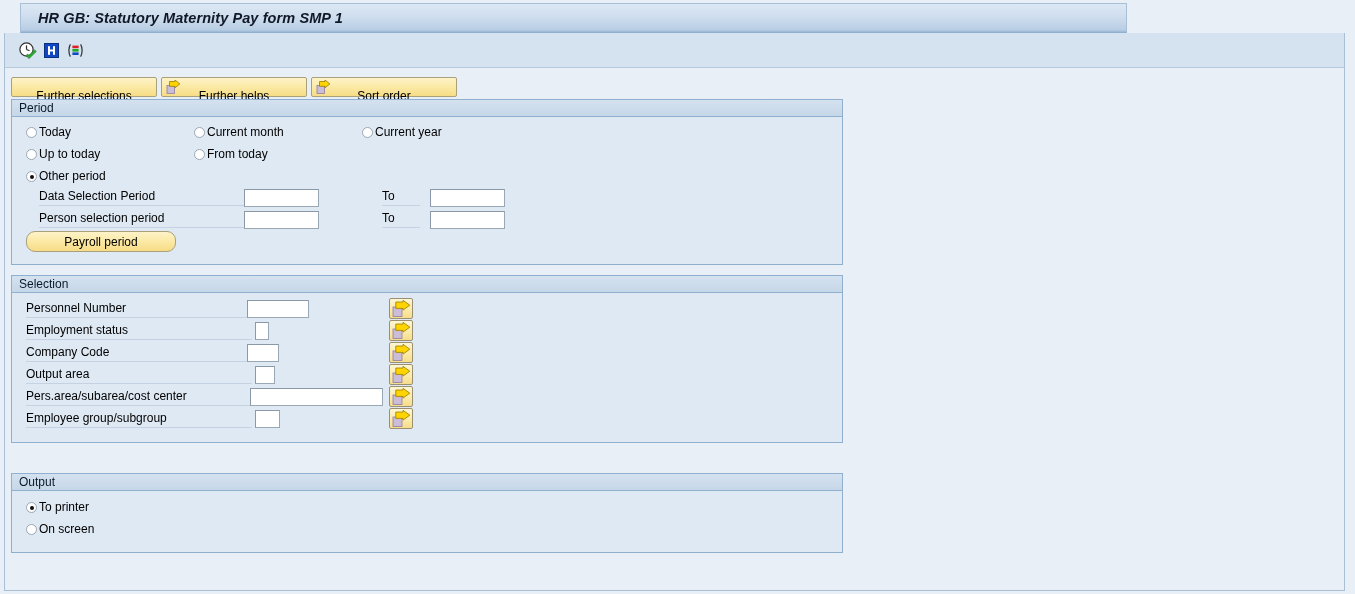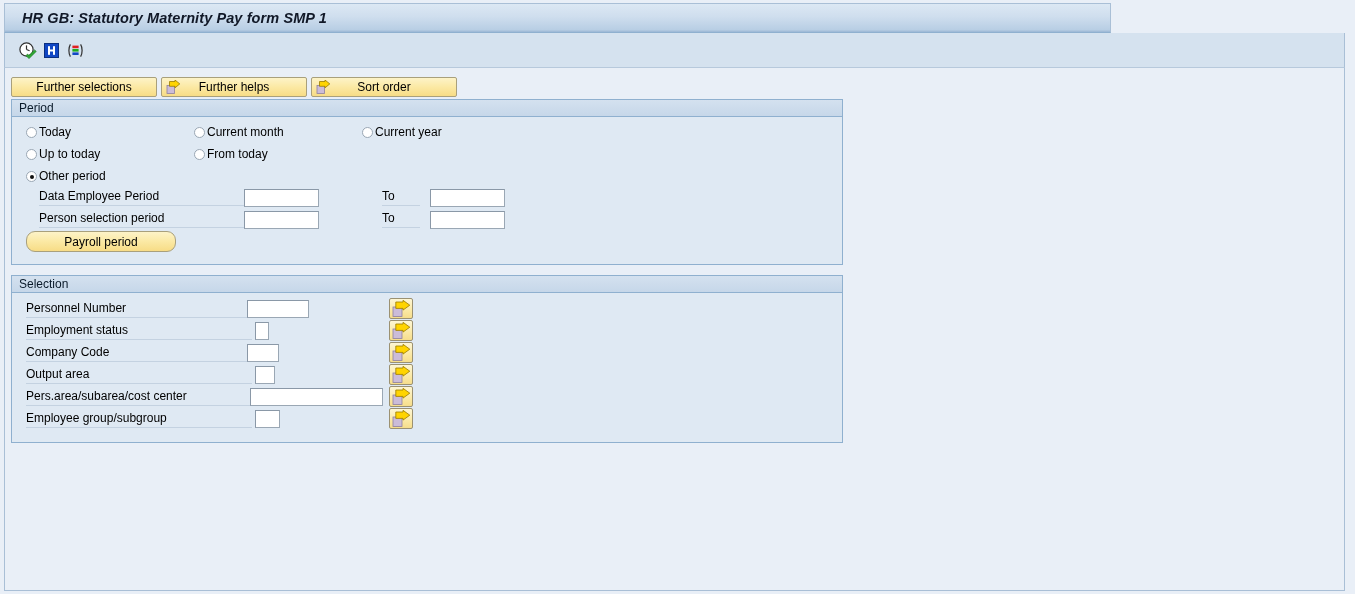--- a/index.html
+++ b/index.html
@@ -20,21 +20,21 @@
   #app-window {
     position: absolute;
     left: 0; top: 0;
     width: 1355px; height: 594px;
     background: #e9eff7;
   }
 
   
   #title-bar {
     position: absolute;
-    left: 4px; top: 3px;
+    left: 20px; top: 3px;
     width: 1107px; height: 30px;
     box-sizing: border-box;
     background: linear-gradient(to bottom, #dce8f4 0%, #cfdeee 45%, #b8cee4 92%, #9ab6d4 100%);
     border: 1px solid #a9bfd6;
     border-bottom: 1px solid #8fb0cf;
   }
   #title-text {
     position: absolute;
     left: 17px; top: 6px;
     font-size: 14.5px;
@@ -104,21 +104,21 @@
     background: linear-gradient(to bottom, #fdf3c8 0%, #fbe9a4 50%, #f7dc86 100%);
     border: 1px solid #a9a07c;
     border-radius: 2px;
     font-family: "Liberation Sans", sans-serif;
     font-size: 12px;
     color: #000;
     text-align: center;
     line-height: 18px;
     cursor: pointer;
     white-space: nowrap;
-    padding: 0;
+    padding: 9px;
   }
   #btn-further { left: 0px;   width: 146px; }
   #btn-search  { left = 0; left: 150px; width: 146px; }
   #btn-sort    { left: 300px; width: 146px; }
   .act-btn .arrow-gly {
     position: absolute;
     left: 4px; top: 2px;
     width: 15px; height: 15px;
   }
 
@@ -335,21 +335,21 @@
         <div class="radio-item" style="left:182px; top:30px;">
           <span class="radio-dot"></span>
           <span class="radio-label">From today</span>
         </div>
 
         <div class="radio-item" style="left:14px; top:52px;">
           <span class="radio-dot on"></span>
           <span class="radio-label">Other period</span>
         </div>
 
-        <div class="flabel" style="left:27px; top:72px; width:205px;">Data Employee Period</div>
+        <div class="flabel" style="left:27px; top:72px; width:205px;">Data Selection Period</div>
         <input class="finput" style="left: 232px; top: 72px; width: 75px;" value="">
         <div class="flabel" style="left:370px; top:72px; width:38px; border-bottom-color:#c4d2e1;">To</div>
         <input class="finput" style="left: 418px; top: 72px; width: 75px;" value="">
 
         <div class="flabel" style="left:27px; top:94px; width:205px;">Person selection period</div>
         <input class="finput" style="left: 232px; top: 94px; width: 75px;" value="">
         <div class="flabel" style="left:370px; top:94px; width:38px;">To</div>
         <input class="finput" style="left: 418px; top: 94px; width: 75px;" value="">
 
         <button class="ybtn" style="left:14px; top:114px; width:150px; height:21px;border-radius:9px;">Payroll period</button>
@@ -409,15 +409,28 @@
         <input class="finput" style="left: 243px; top: 117px; width: 25px;" value="">
         <button class="sel-arrow-btn" style="left:377px; top:115px;">
           <svg width="19" height="18" viewBox="0 0 19 18">
             <rect x="1" y="7" width="9" height="9.5" fill="#cbbcd8" stroke="#8d7fa0" stroke-width="0.8"></rect>
             <path d="M3.8 2 L11 2 L11 0.3 L17.8 5.2 L11 10.1 L11 8.4 L3.8 8.4 Z" fill="#ffd400" stroke="#9a7b00" stroke-width="0.8" stroke-linejoin="round"></path>
           </svg>
         </button>
       </div>
     </div>
 
+    <div class="panel" id="panel-output">
+      <div class="panel-header">Output</div>
+      <div class="panel-body">
+        <div class="radio-item" style="left:14px; top:9px;">
+          <span class="radio-dot on"></span>
+          <span class="radio-label">To printer</span>
+        </div>
+        <div class="radio-item" style="left:14px; top:31px;">
+          <span class="radio-dot"></span>
+          <span class="radio-label">On screen</span>
+        </div>
+      </div>
+    </div>
 
   </div>
 </div>
 
 </body></html>

